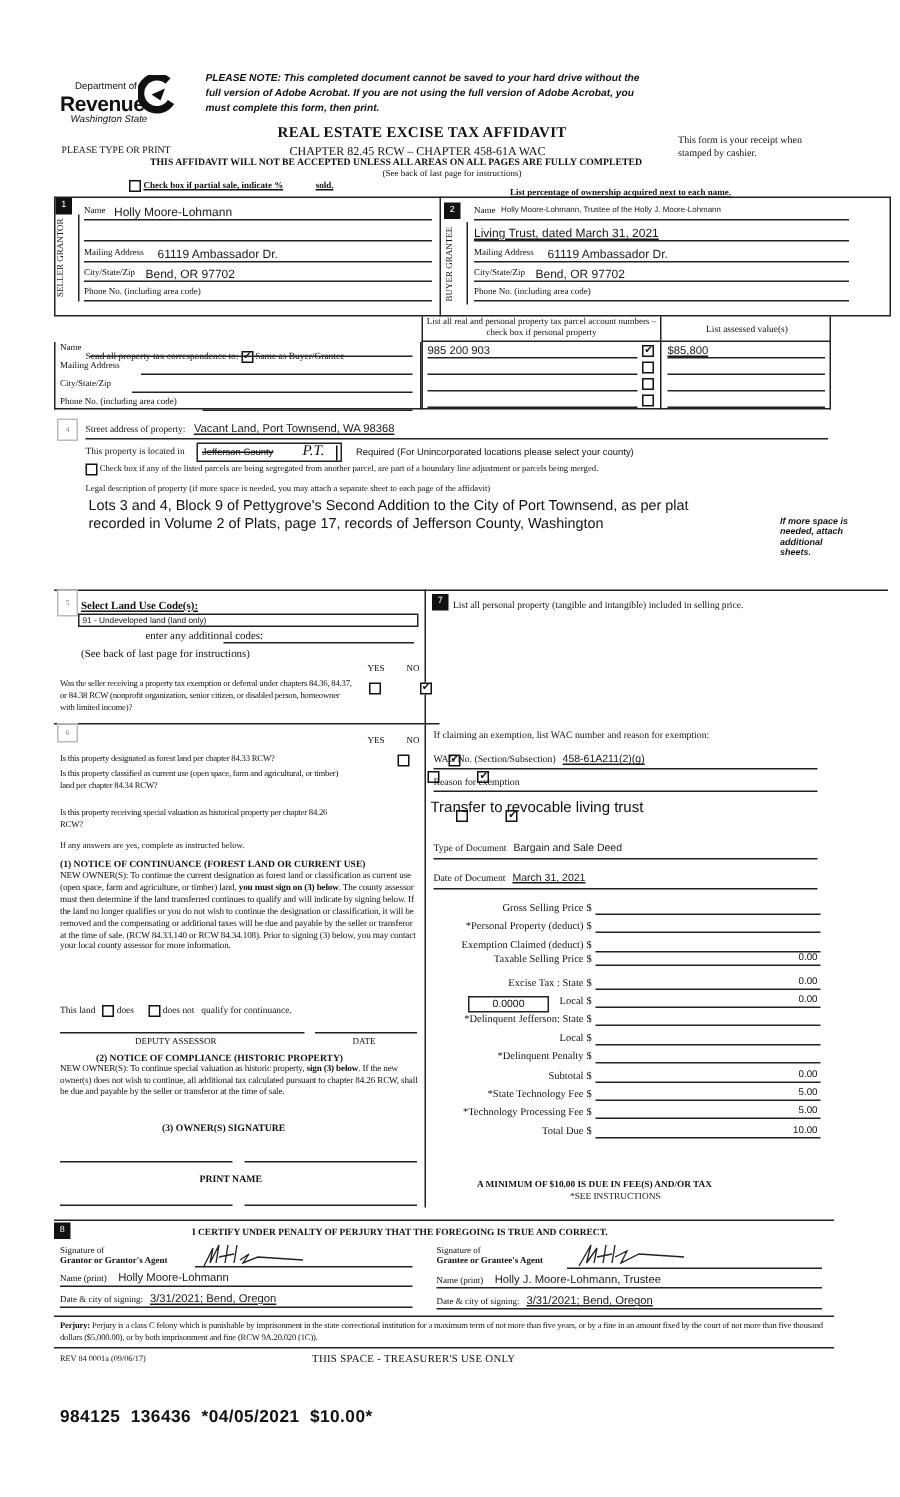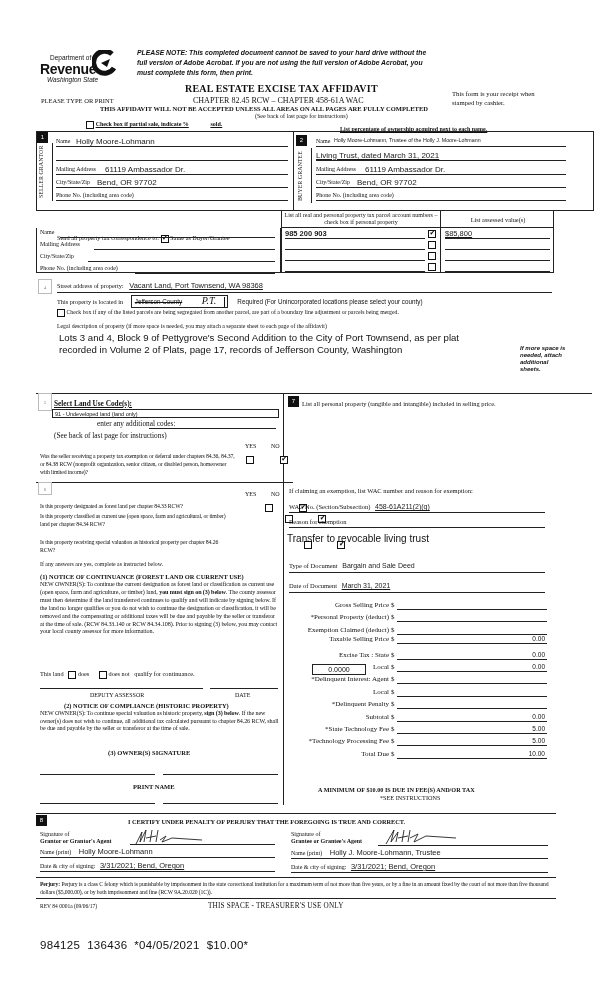--- a/index.html
+++ b/index.html
@@ -133,21 +133,21 @@
 </div>
 
 <div class="abs box" style="left:281px; top:211px; width:160px; height:62px; border-top:none;"></div>
 <div class="abs box" style="left:441px; top:211px; width:113px; height:62px; border-top:none; border-left:none;"></div>
 <div class="abs" style="left:284px; top:212px; width:154px; font-size:6px; text-align:center; line-height:7px;">List all real and personal property tax parcel account numbers – check box if personal property</div>
 <div class="abs" style="left:443px; top:216px; width:110px; font-size:6.3px; text-align:center;">List assessed value(s)</div>
 <div class="abs" style="left:281px; top:227px; width:273px; border-bottom:0.8px solid #222;"></div>
 
 <div class="abs" style="left:285px; top:229px; width:265px;">
   <div style="height:11px; position:relative;">
-    <div class="line hand" style="position:absolute; left:0; width:140px; height:10px; font-size:7.5px; line-height:9px;font-weight:bold;">985 200 903</div>
+    <div class="line hand" style="position:absolute; left:0; width:140px; height:10px; font-size:7.5px; line-height:9px;">985 200 903</div>
     <span class="cb checked" style="position:absolute; left:143px; top:1px;"></span>
     <div class="line hand" style="position:absolute; left:160px; width:105px; height:10px; font-size:7.5px; line-height:9px; text-decoration:underline;">$85,800</div>
   </div>
   <div style="height:11px; position:relative;">
     <div class="line hand" style="position:absolute; left:0; width:140px; height:10px;"></div>
     <span class="cb" style="position:absolute; left:143px; top:1px;"></span>
     <div class="line hand" style="position:absolute; left:160px; width:105px; height:10px;"></div>
   </div>
   <div style="height:11px; position:relative;">
     <div class="line hand" style="position:absolute; left:0; width:140px; height:10px;"></div>
@@ -309,21 +309,21 @@
       <span class="lbl">Excise Tax : State</span>
       <span class="dol">$</span>
       <span class="fld">0.00</span>
     </div>
     <div class="fee-row" style="top: 62px;">
       <span class="lbl">Local</span>
       <span class="dol">$</span>
       <span class="fld">0.00</span>
     </div>
     <div class="fee-row" style="top: 74.4px;">
-      <span class="lbl">*Delinquent Interest: Agent</span>
+      <span class="lbl">*Delinquent Jefferson: State</span>
       <span class="dol">$</span>
       <span class="fld"></span>
     </div>
     <div class="fee-row" style="top: 86.8px;">
       <span class="lbl">Local</span>
       <span class="dol">$</span>
       <span class="fld"></span>
     </div>
     <div class="fee-row" style="top: 99.2px;">
       <span class="lbl">*Delinquent Penalty</span>
@@ -397,15 +397,15 @@
 
 
 <div class="abs" style="left:36px; top:877px; width:520px; border-top:0.8px solid #222;"></div>
 <div class="abs" style="left:40px; top:880px; width:515px; font-size:5.7px; line-height:8px; letter-spacing:-0.1px;">
   <span class="bold">Perjury:</span>
   <span>Perjury is a class C felony which is punishable by imprisonment in the state correctional institution for a maximum term of not more than five years, or by a fine in an amount fixed by the court of not more than five thousand dollars ($5,000.00), or by both imprisonment and fine (RCW 9A.20.020 (1C)).</span>
 </div>
 <div class="abs" style="left:36px; top:898px; width:520px; border-top:0.8px solid #222;"></div>
 <div class="abs" style="left:40px; top:903px; font-size:5.5px;">REV 84 0001a (09/06/17)</div>
 <div class="abs" style="left:208px; top:902px; font-size:7.2px; letter-spacing:0.2px;">THIS SPACE - TREASURER'S USE ONLY</div>
-<div class="abs sans" style="left:40px; top:939px; font-size:11.5px; white-space:pre; letter-spacing:0.3px;">984125  136436  *04/05/2021  $10.00*</div>
+<div class="abs sans" style="left:40px; top:939px; font-size:11.5px; white-space:pre; letter-spacing:0.3px;font-weight:bold;">984125  136436  *04/05/2021  $10.00*</div>
 
 
 
 </body></html>

